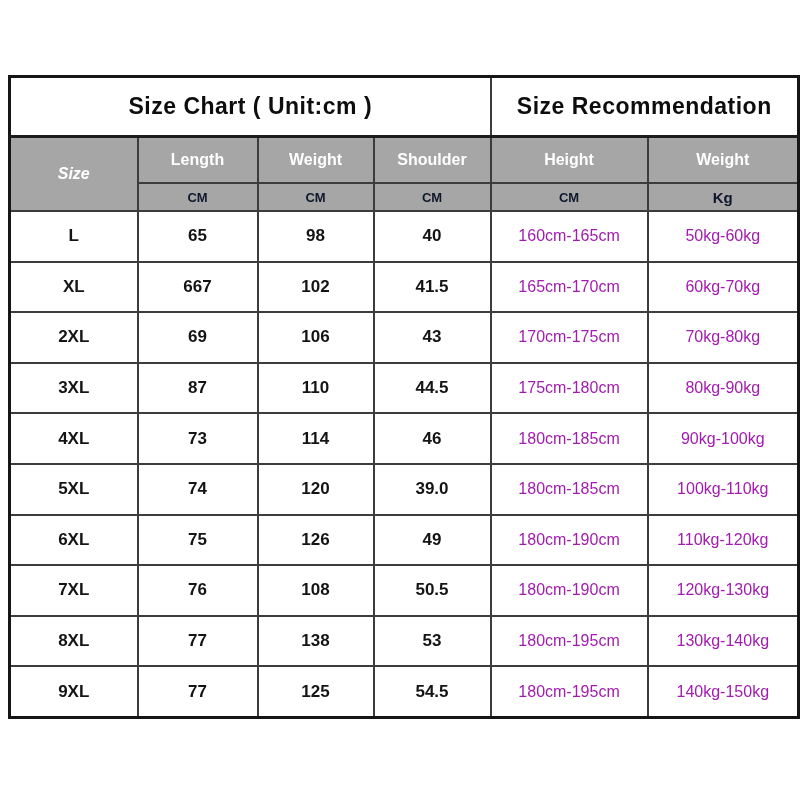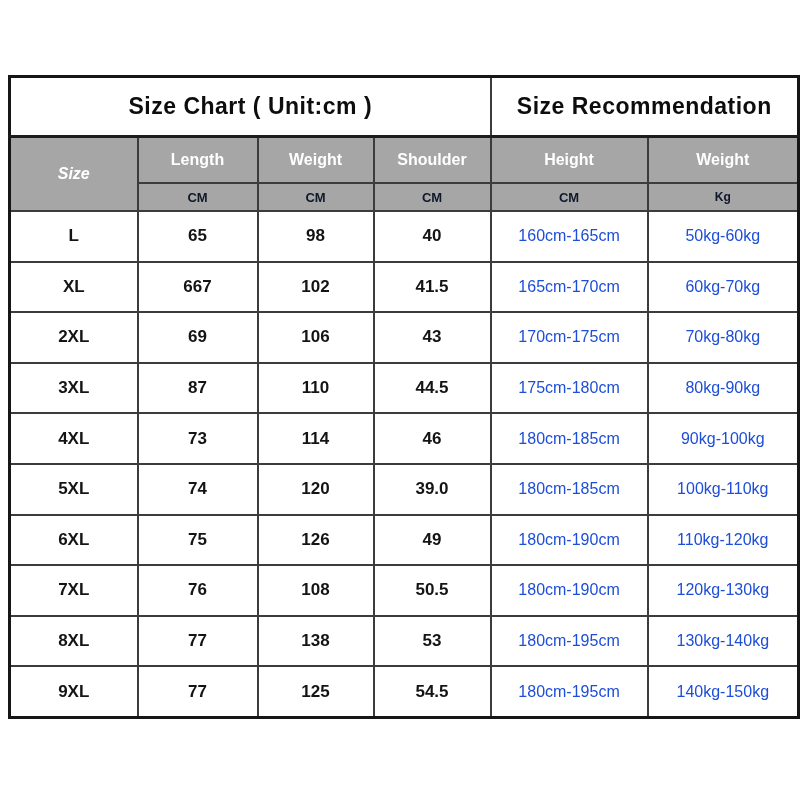--- a/index.html
+++ b/index.html
@@ -45,32 +45,32 @@
     font-weight: bold;
   }
   th.size-head { font-style: italic; font-size: 17px; text-align: center; }
   tr.unit-row th {
     height: 26px;
     background: #a6a6a6;
     color: #0f172a;
     font-size: 13px;
     font-weight: bold;
   }
-  tr.unit-row th.unit-kg { font-size: 12px; margin-left: 44px; }
+  tr.unit-row th.unit-kg { font-size: 15px; margin-left: 44px; }
   tbody.data-body td { height: 48.6px; background: #ffffff; }
   tbody.data-body td.c-size,
   tbody.data-body td.c-num {
     font-weight: bold;
     font-size: 17px;
     color: #141414;
   }
   tbody.data-body td.c-range {
     font-weight: normal;
     font-size: 16px;
-    color: #1d4ed8;
+    color: #a21caf;
   }
 </style>
 </head>
 <body>
 
 <div class="page">
   <table class="size-table">
     <colgroup>
       <col style="width:128px">
       <col style="width:120px">

